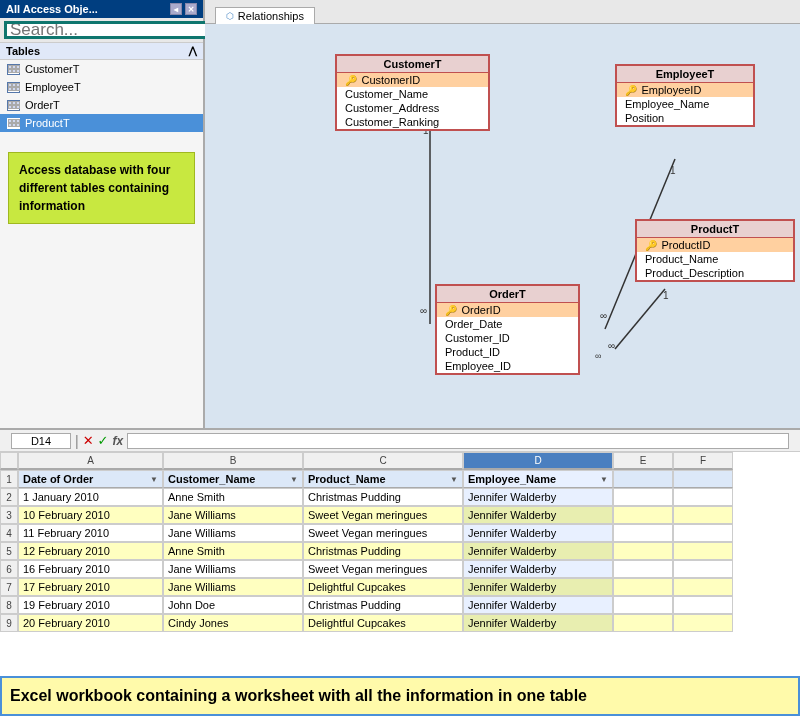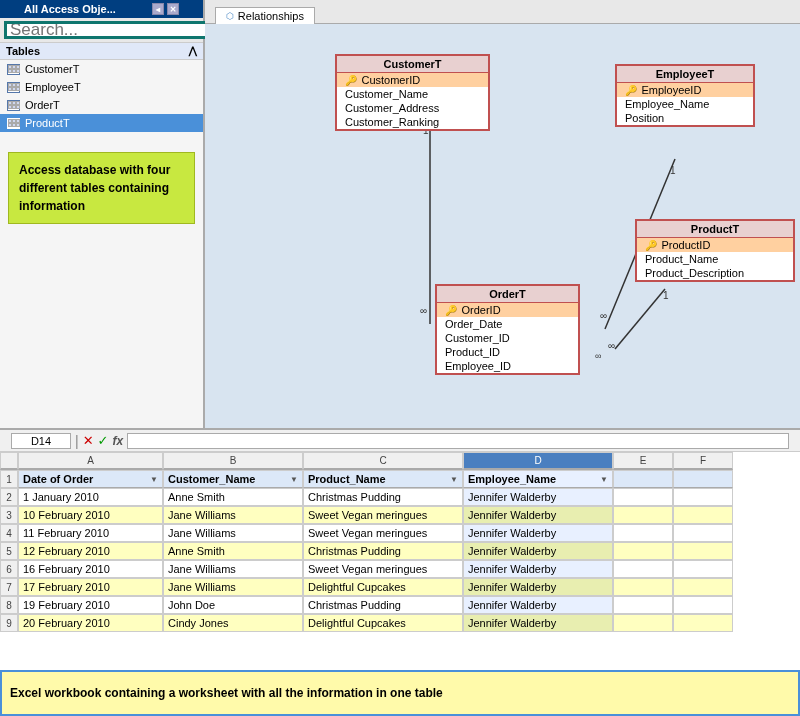--- a/index.html
+++ b/index.html
@@ -20,21 +20,21 @@
       display: flex;
       flex-direction: column;
       flex-shrink: 0;
     }
 
     .access-title-bar {
       background: #003e80;
       color: white;
       font-size: 11px;
       font-weight: bold;
-      padding: 3px 24px;
+      padding: 3px 6px;
       display: flex;
       align-items: center;
       justify-content: space-between;
     }
 
     .access-title-bar .icons {
       display: flex; gap: 3px;
     }
 
     .access-title-bar .icon-btn {
@@ -319,22 +319,22 @@
       background: #ffffc0;
     }
 
     .excel-cell.yellow-row.selected-col-cell {
       background: #e8eeb0;
     }
 
     .excel-footer {
       background: #fffaaa;
       border: 2px solid #4a90d9;
-      padding: 12px 8px;
-      font-size: 12px;
+      padding: 6px 8px;
+      font-size: 16px;
       font-weight: bold;
       line-height: 1.5;
       min-height: 40px;
     }
   </style>
 </head>
 <body>
 
 <div class="top-section">
 

